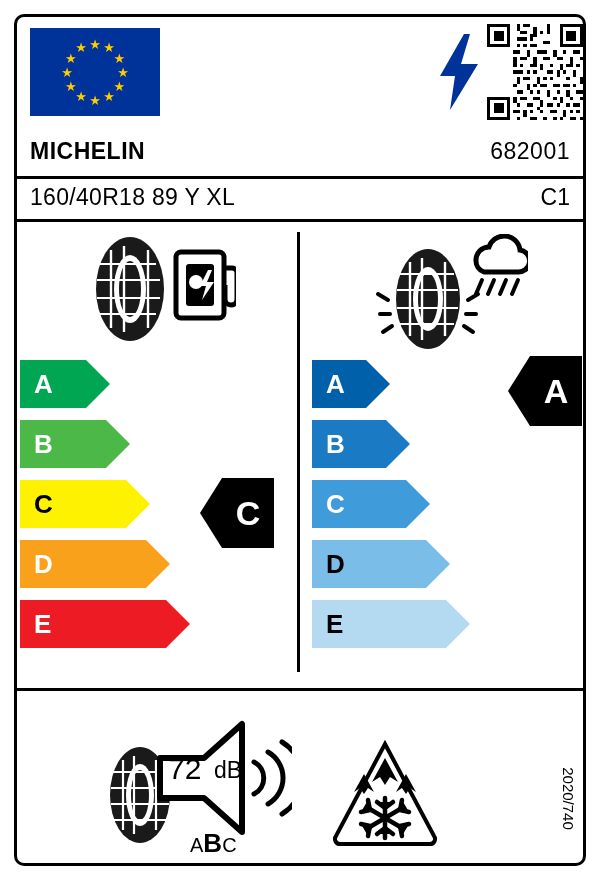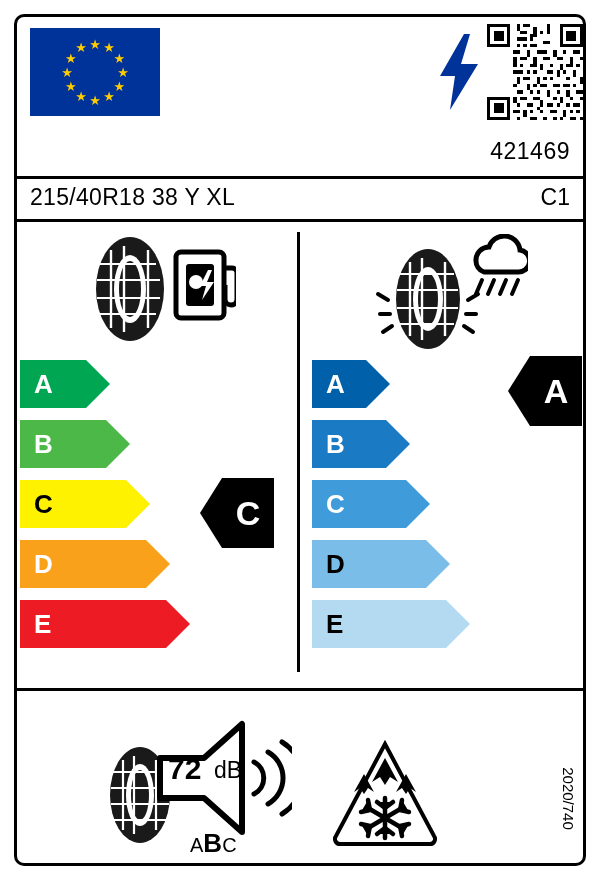--- a/index.html
+++ b/index.html
@@ -204,21 +204,21 @@
     font-size: 34px;
     font-weight: bold;
   }
 
   
   .db-value {
     position: absolute;
     left: 168px;
     top: 752px;
     font-size: 30px;
-    font-weight: bold;
+    font-weight: normal;
   }
   .db-unit {
     position: absolute;
     left: 214px;
     top: 757px;
     font-size: 23px;
   }
   .noise-class {
     position: absolute;
     left: 190px;
@@ -377,25 +377,26 @@
       <rect x="9" y="28" width="1" height="1"></rect>
         <rect x="13" y="28" width="2" height="1"></rect>
       <rect x="17" y="28" width="1" height="1"></rect>
         <rect x="20" y="28" width="1" height="1"></rect>
       <rect x="22" y="28" width="1" height="1"></rect>
         <rect x="25" y="28" width="2" height="1"></rect>
       <rect x="28" y="28" width="1" height="1"></rect>
     </g>
   </svg>
 
-  <div class="sku">421469</div>
+  <div class="brand">MICHELIN</div>
+  <div class="sku">682001</div>
 
   <div class="hr hr-1"></div>
 
-  <div class="tyre-size">215/40R18 38 Y XL</div>
+  <div class="tyre-size">160/40R18 89 Y XL</div>
   <div class="tyre-class">C1</div>
 
   <div class="hr hr-2"></div>
 
   <div class="vdiv"></div>
 
   <svg class="pict" style="left:78px;top:234px;width:158px;height:110px;" viewBox="0 0 158 110">
 
     <g>
       <ellipse cx="52" cy="55" rx="34" ry="52" fill="#1a1a1a"></ellipse>

